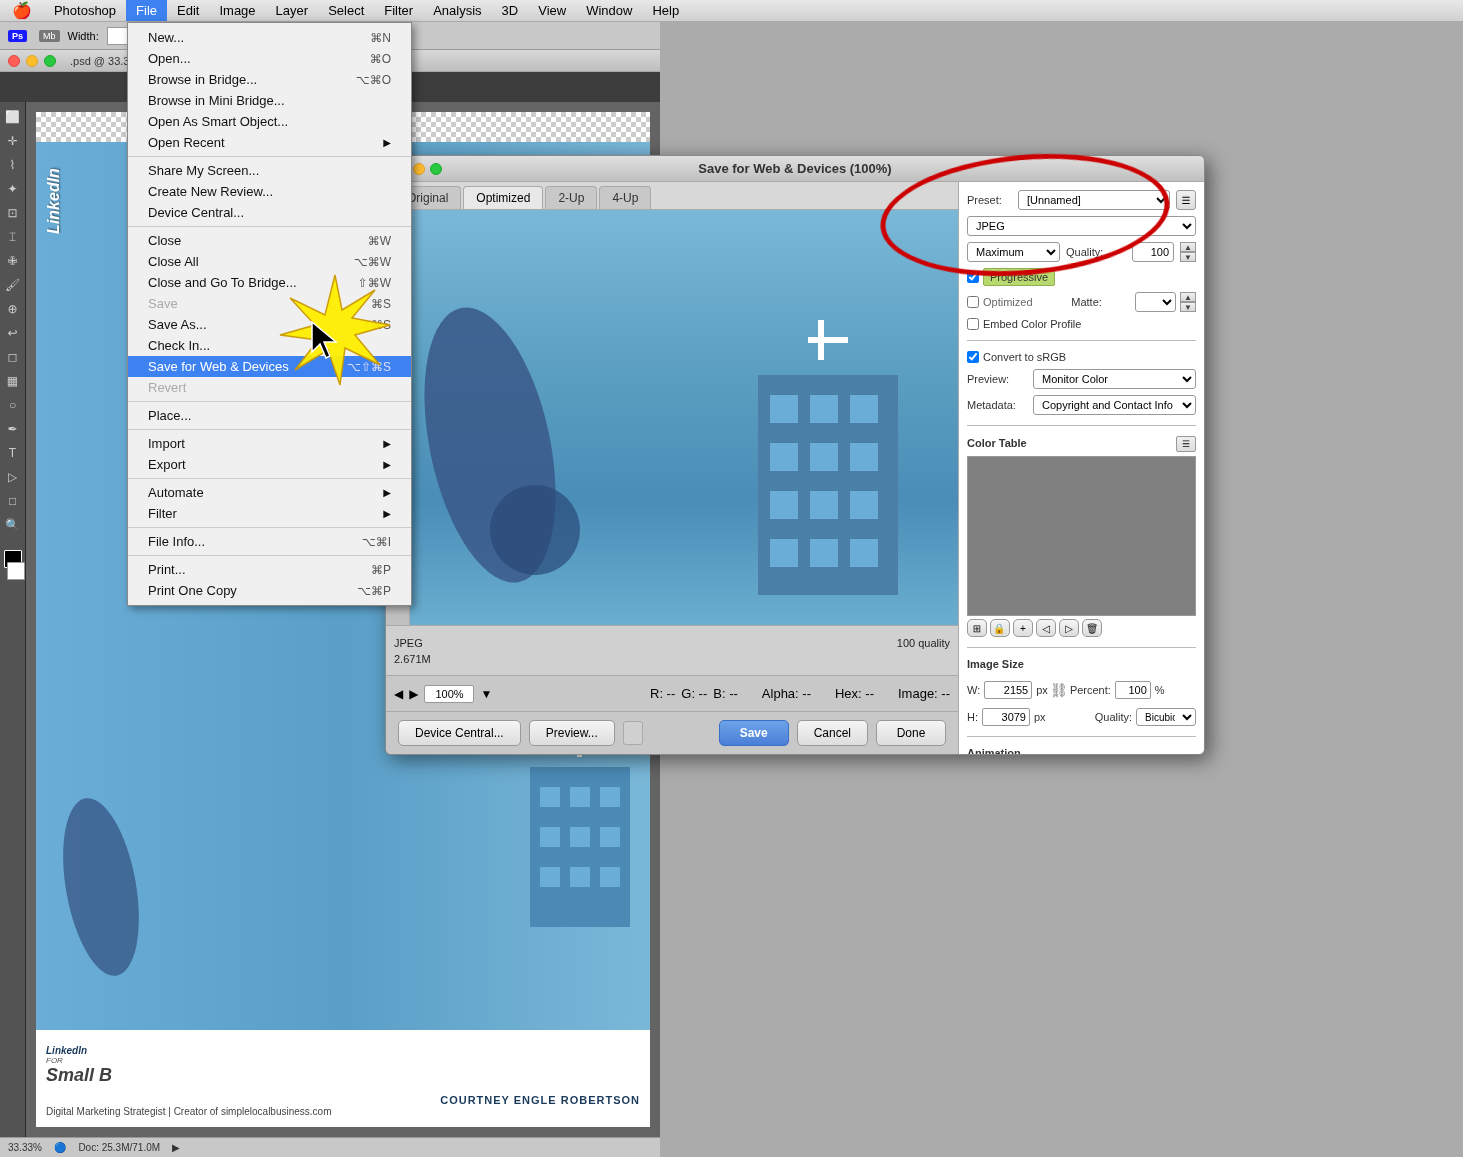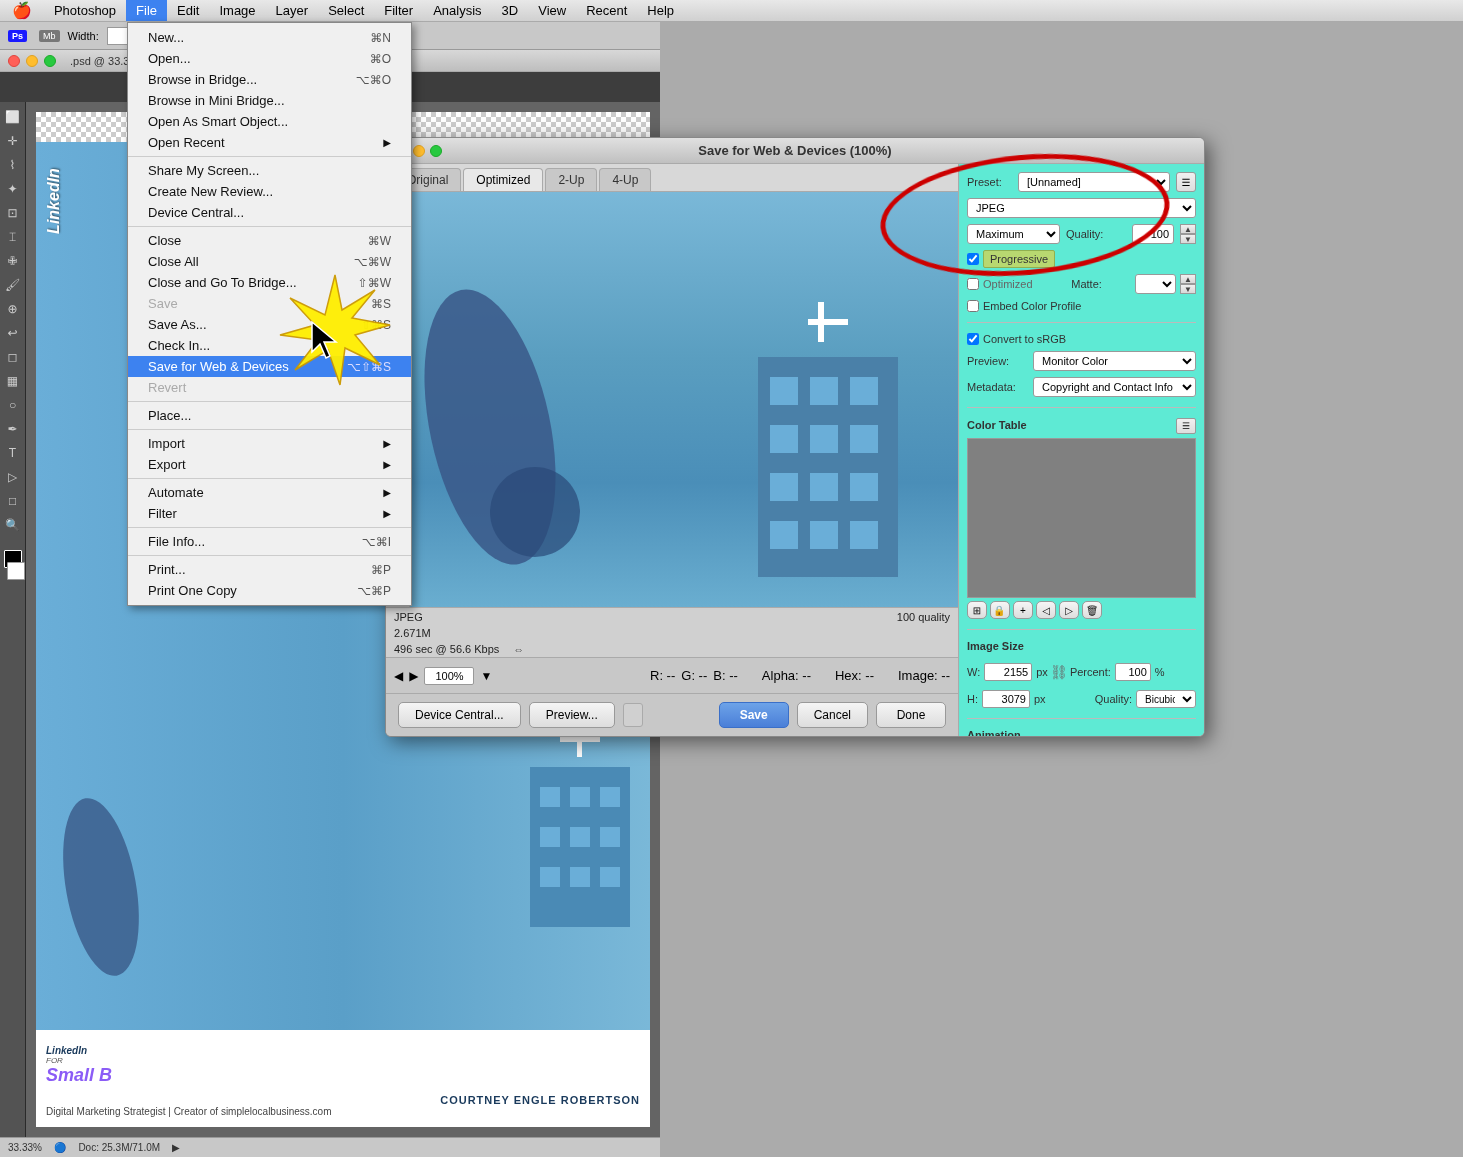--- a/index.html
+++ b/index.html
@@ -216,21 +216,21 @@
       color: #555;
       margin-left: 20px;
     }
     .menu-item.highlighted .menu-shortcut,
     .menu-item.active-item .menu-shortcut { color: #ddf; }
     .menu-arrow { font-size: 10px; }
 
     
     .sfwd-dialog {
       position: absolute;
-      top: 137px;
+      top: 155px;
       left: 385px;
       width: 820px;
       height: 600px;
       background: #c8c8c8;
       border: 1px solid #888;
       border-radius: 6px;
       box-shadow: 5px 5px 20px rgba(0,0,0,0.5);
       z-index: 150;
       overflow: hidden;
     }
@@ -347,21 +347,21 @@
       border-radius: 2px;
       padding: 2px 6px;
       font-size: 11px;
       width: 50px;
       text-align: center;
     }
 
     
     .sfwd-settings {
       width: 245px;
-      background: #5eead4;
+      background: #ffffff;
       display: flex;
       flex-direction: column;
       font-size: 11px;
       overflow-y: auto;
     }
     .sfwd-settings-inner {
       padding: 8px;
       display: flex;
       flex-direction: column;
       gap: 6px;
@@ -593,21 +593,21 @@
   <span class="menu-bar-item">Photoshop</span>
   <span class="menu-bar-item active">File</span>
   <span class="menu-bar-item">Edit</span>
   <span class="menu-bar-item">Image</span>
   <span class="menu-bar-item">Layer</span>
   <span class="menu-bar-item">Select</span>
   <span class="menu-bar-item">Filter</span>
   <span class="menu-bar-item">Analysis</span>
   <span class="menu-bar-item">3D</span>
   <span class="menu-bar-item">View</span>
-  <span class="menu-bar-item">Recent</span>
+  <span class="menu-bar-item">Window</span>
   <span class="menu-bar-item">Help</span>
 </div>
 
 <div class="ps-window">
 
   <div class="ps-options-bar">
     <div style="display:flex;gap:12px;">
       <span style="background:#1a1aff;color:#fff;font-size:9px;font-weight:bold;padding:1px 4px;border-radius:2px;">Ps</span>
       <span style="background:#777;color:#fff;font-size:9px;padding:1px 4px;border-radius:2px;">Mb</span>
     </div>
@@ -670,21 +670,21 @@
 
           <div style="position:absolute;top:-30px;left:30px;width:40px;height:5px;background:#fff;"></div>
           <div style="position:absolute;top:-45px;left:47px;width:5px;height:35px;background:#fff;"></div>
         </div>
 
         <div style="position:absolute;bottom:150px;left:30px;width:70px;height:180px;background:#3a5a88;border-radius:50%;transform:rotate(-10deg);opacity:0.8;"></div>
 
         <div style="position:absolute;bottom:0;left:0;right:0;background:#fff;padding:15px 10px 10px;">
           <div style="font-size:10px;font-style:italic;color:#1a3a5c;font-weight:bold;">LinkedIn</div>
           <div style="font-size:8px;font-style:italic;color:#555;">FOR</div>
-          <div style="font-size:18px;font-style:italic;color:#8b5cf6;font-weight:900;">Small B</div>
+          <div style="font-size:18px;font-style:italic;color:#404040;font-weight:900;">Small B</div>
           <div style="font-size:11px;font-weight:900;color:#1a3a5c;letter-spacing:1px;margin-top:8px;text-align:right;">COURTNEY ENGLE ROBERTSON</div>
           <div style="font-size:10px;color:#444;">Digital Marketing Strategist | Creator of simplelocalbusiness.com</div>
         </div>
 
         <div style="position:absolute;left:-15px;top:80px;transform:rotate(-90deg);transform-origin:50% 50%;white-space:nowrap;font-size:16px;font-style:italic;font-weight:900;color:#fff;text-shadow:1px 1px 2px rgba(0,0,0,0.5);">LinkedIn</div>
       </div>
     </div>
   </div>
 
   <div class="ps-status-bar">
@@ -873,24 +873,20 @@
         </div>
       </div>
 
       <div class="sfwd-image-info">
         <div class="info-status-row">
           <span>JPEG</span>
           <span style="float:right;margin-left:auto;">100 quality</span>
         </div>
         <div class="info-status-row">
           <span>2.671M</span>
-        </div>
-        <div class="info-status-row">
-          <span>496 sec @ 56.6 Kbps</span>
-          <span style="margin-left:4px;">⇔</span>
         </div>
       </div>
 
       <div class="sfwd-bottom-bar">
         <span style="cursor:pointer;font-size:12px;">◀</span>
         <span style="cursor:pointer;font-size:12px;">▶</span>
         <div class="sfwd-zoom-display">100%</div>
         <span style="cursor:pointer;font-size:12px;">▼</span>
         <span style="flex:1;"></span>
         <span>R: --</span>

